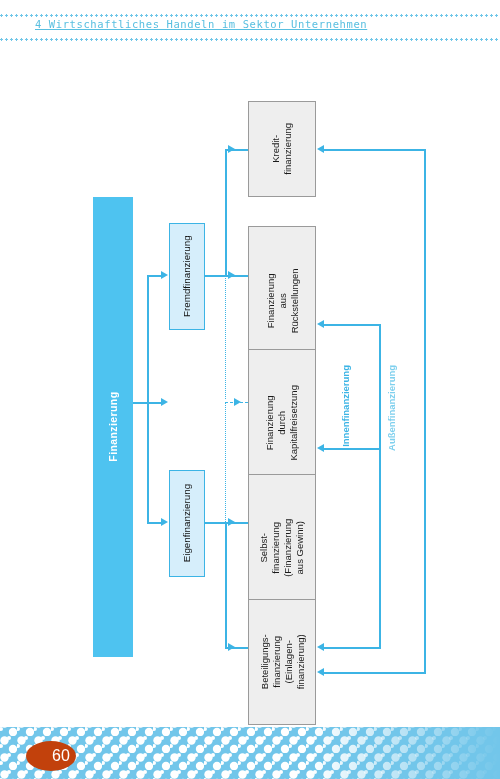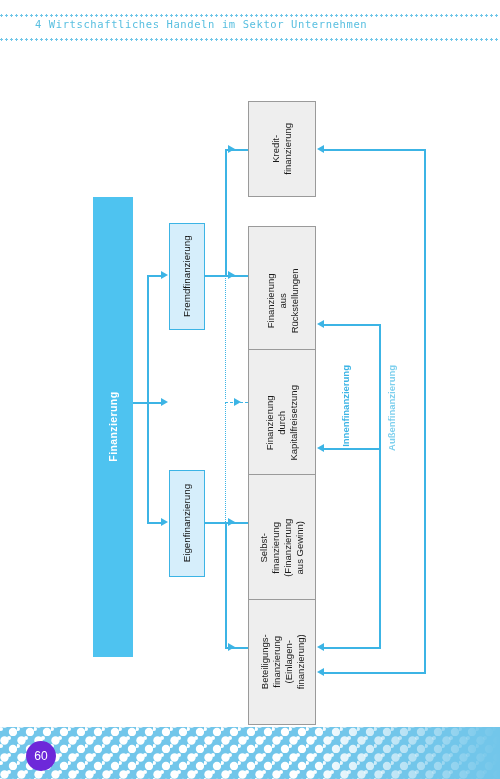--- a/index.html
+++ b/index.html
@@ -15,21 +15,21 @@
   
   .header{position:absolute;left:0;top:0;width:500px;height:46px;}
   .dotrule{position:absolute;left:0;width:500px;height:3px;
     background-image:radial-gradient(circle at 1.5px 1.5px, #6fc6e8 1.2px, rgba(255,255,255,0) 1.4px);
     background-size:5px 3px;background-repeat:repeat-x;}
   .dotrule.top{top:14px;}
   .dotrule.bot{top:38px;}
   .chapter-title{
     position:absolute;left:35px;top:18px;
     font-family:"DejaVu Sans Mono","Liberation Mono",monospace;
-    font-size:10.5px;letter-spacing:0.6px;color:#58bfe0;white-space:nowrap;
+    font-size:10.5px;letter-spacing:0.6px;color:#58bfe0;white-space:nowrap;text-decoration:underline;
   }
 
   
   .diagram{position:absolute;left:0;top:46px;width:500px;height:660px;}
 
   
   .vbox{position:absolute;box-sizing:border-box;display:flex;
     align-items:center;justify-content:center;}
   .vtext{
     transform:rotate(-90deg);
@@ -62,22 +62,22 @@
 
   .ahR,.ahL{position:absolute;width:0;height:0;}
   .ahR{border-top:4.5px solid transparent;border-bottom:4.5px solid transparent;border-left:7px solid #3cb4e5;}
   .ahL{border-top:4.5px solid transparent;border-bottom:4.5px solid transparent;border-right:7px solid #3cb4e5;}
 
   
   .footer{position:absolute;left:0;top:719px;width:500px;height:60px;overflow:hidden;}
   .halftone{position:absolute;left:0;top:0;width:500px;height:60px;}
   .pagenum{
     position:absolute;left:26px;top:741px;width:30px;height:30px;border-radius:50%;
-    background:#6d28d9;color:#fff;font-size:12px;
-    display:flex;align-items:center;justify-content:center;
+    background:#c2410c;color:#fff;font-size:16px;
+    display:flex;align-items:center;justify-content:center;padding-left:20px;
   }
 </style>
 </head>
 <body>
 
 <div class="page">
 
   <div class="header">
     <div class="dotrule top"></div>
     <div class="chapter-title">4 Wirtschaftliches Handeln im Sektor Unternehmen</div>

